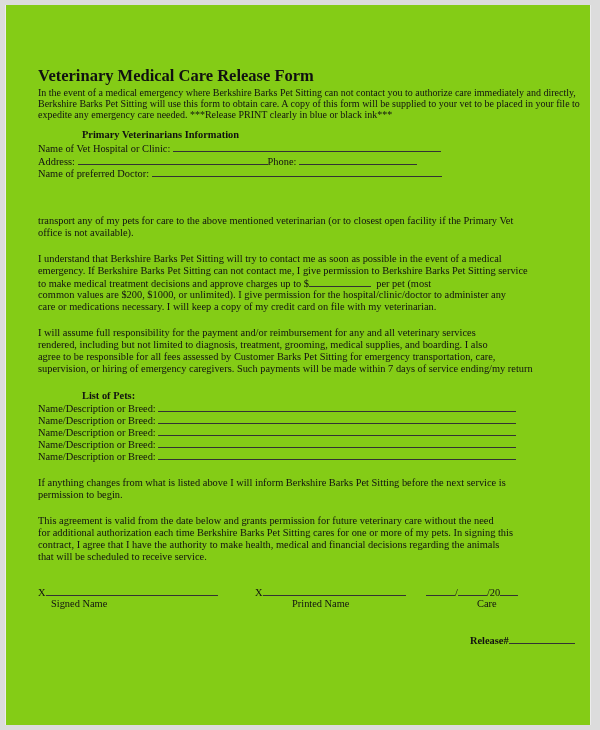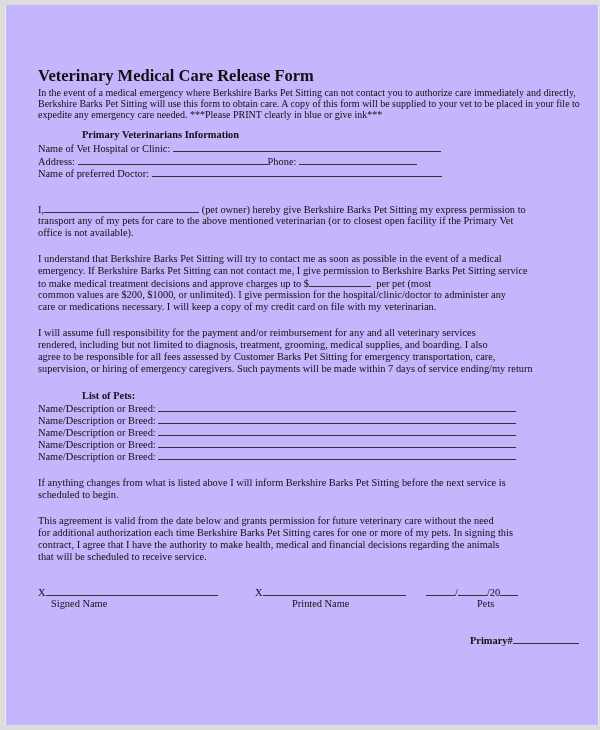--- a/index.html
+++ b/index.html
@@ -3,59 +3,55 @@
   <meta charset="utf-8">
   <style>
     html, body { margin: 0; padding: 0; }
     body {
       width: 600px; height: 730px; background: #dcdcdc;
       font-family: "Liberation Serif", serif; color: #111;
       position: relative; overflow: hidden;
     }
     .page {
       position: absolute; left: 5px; top: 5px; width: 584px; height: 720px;
-      background: #c4b5fd; border-left: 1px solid #ececec; border-right: 1px solid #ececec; padding-left: 8px;
+      background: #84cc16; border-left: 1px solid #ececec; border-right: 1px solid #ececec;
     }
     .abs { position: absolute; white-space: nowrap; }
     .title { left: 32px; top: 66px; font-size: 16.5px; font-weight: bold; }
     .intro { left: 32px; font-size: 10px; line-height: 11px; }
     .body { left: 32px; font-size: 10.4px; line-height: 12.2px; }
     .bold { font-weight: bold; margin-left: 44px; }
     .line { display: inline-block; border-bottom: 1px solid #333; height: 9px; vertical-align: baseline; }
   </style>
 </head>
 <body>
 
 <div class="page">
 
   <div class="abs title" style="top:61px;">Veterinary Medical Care Release Form</div>
 
   <div class="abs intro" style="top:82px;">In the event of a medical emergency where Berkshire Barks Pet Sitting can not contact you to authorize care immediately and directly,</div>
   <div class="abs intro" style="top:93px;">Berkshire Barks Pet Sitting will use this form to obtain care.   A copy of this form will be supplied to your vet to be placed in your file to</div>
-  <div class="abs intro" style="top:104px;">expedite any emergency care needed.  ***Please PRINT clearly in blue or give ink***</div>
+  <div class="abs intro" style="top:104px;">expedite any emergency care needed.  ***Release PRINT clearly in blue or black ink***</div>
 
   <div class="abs body bold" style="top:124px;">Primary Veterinarians Information</div>
   <div class="abs body" style="top:137px;">
     <span>Name of Vet Hospital or Clinic:</span>
     <span class="line" style="width:268px;"></span>
   </div>
   <div class="abs body" style="top:150px;">
     <span>Address:</span>
     <span class="line" style="width:190px;"></span><span>Phone:</span>
     <span class="line" style="width:118px;"></span>
   </div>
   <div class="abs body" style="top:162px;">
     <span>Name of preferred Doctor:</span>
     <span class="line" style="width:290px;"></span>
   </div>
 
-  <div class="abs body" style="top:198px;">
-    <span>I,</span><span class="line" style="width:155px;"></span>
-    <span>(pet owner) hereby give Berkshire Barks Pet Sitting my express permission to</span>
-  </div>
   <div class="abs body" style="top:210px;">transport any of my pets for care to the above mentioned veterinarian (or to closest open facility if the Primary Vet</div>
   <div class="abs body" style="top:222px;">office is not available).</div>
 
   <div class="abs body" style="top:248px;">I understand that Berkshire Barks Pet Sitting will try to contact me as soon as possible in the event of a medical</div>
   <div class="abs body" style="top:260px;">emergency. If Berkshire Barks Pet Sitting can not contact me, I give permission to Berkshire Barks Pet Sitting service</div>
   <div class="abs body" style="top:272px;">
     <span>to make medical treatment decisions and approve charges up to $</span><span class="line" style="width:62px;"></span>
     &nbsp;<span>per pet (most</span>
   </div>
   <div class="abs body" style="top:284px;">common values are $200, $1000, or unlimited).  I give permission for the hospital/clinic/doctor to administer any</div>
@@ -67,39 +63,39 @@
   <div class="abs body" style="top:358px;">supervision, or hiring of emergency caregivers. Such payments will be made within 7 days of service ending/my return</div>
 
   <div class="abs body bold" style="top:385px;">List of Pets:</div>
   <div class="abs body" style="top:397px;"><span>Name/Description or Breed:</span> <span class="line" style="width:358px;"></span></div>
   <div class="abs body" style="top:409px;"><span>Name/Description or Breed:</span> <span class="line" style="width:358px;"></span></div>
   <div class="abs body" style="top:421px;"><span>Name/Description or Breed:</span> <span class="line" style="width:358px;"></span></div>
   <div class="abs body" style="top:433px;"><span>Name/Description or Breed:</span> <span class="line" style="width:358px;"></span></div>
   <div class="abs body" style="top:445px;"><span>Name/Description or Breed:</span> <span class="line" style="width:358px;"></span></div>
 
   <div class="abs body" style="top:472px;font-family:Liberation Serif, serif;">If anything changes from what is listed above I will inform Berkshire Barks Pet Sitting before the next service is</div>
-  <div class="abs body" style="top:484px;">scheduled to begin.</div>
+  <div class="abs body" style="top:484px;">permission to begin.</div>
 
   <div class="abs body" style="top:510px;">This agreement is valid from the date below and grants permission for future veterinary care without the need</div>
   <div class="abs body" style="top:522px;">for additional authorization each time Berkshire Barks Pet Sitting cares for one or more of my pets. In signing this</div>
   <div class="abs body" style="top:534px;">contract, I agree that I have the authority to make health, medical and financial decisions regarding the animals</div>
   <div class="abs body" style="top:546px;">that will be scheduled to receive service.</div>
 
   <div class="abs body" style="top:581px;">
     <span>X</span><span class="line" style="width:172px;"></span>
   </div>
   <div class="abs body" style="left:45px; top:593px;">Signed Name</div>
 
   <div class="abs body" style="left:249px; top:581px;">
     <span>X</span><span class="line" style="width:143px;"></span>
   </div>
   <div class="abs body" style="left:286px; top:593px;">Printed Name</div>
 
   <div class="abs body" style="left:420px; top:581px;">
     <span class="line" style="width:29px;"></span><span>/</span><span class="line" style="width:29px;"></span><span>/20</span><span class="line" style="width:18px;"></span>
   </div>
-  <div class="abs body" style="left:471px; top:593px;">Pets</div>
+  <div class="abs body" style="left:471px; top:593px;">Care</div>
 
   <div class="abs body bold" style="left:420px; top:629px;">
-    <span>Primary#</span><span class="line" style="width:66px;"></span>
+    <span>Release#</span><span class="line" style="width:66px;"></span>
   </div>
 
 </div>
 
 </body></html>

